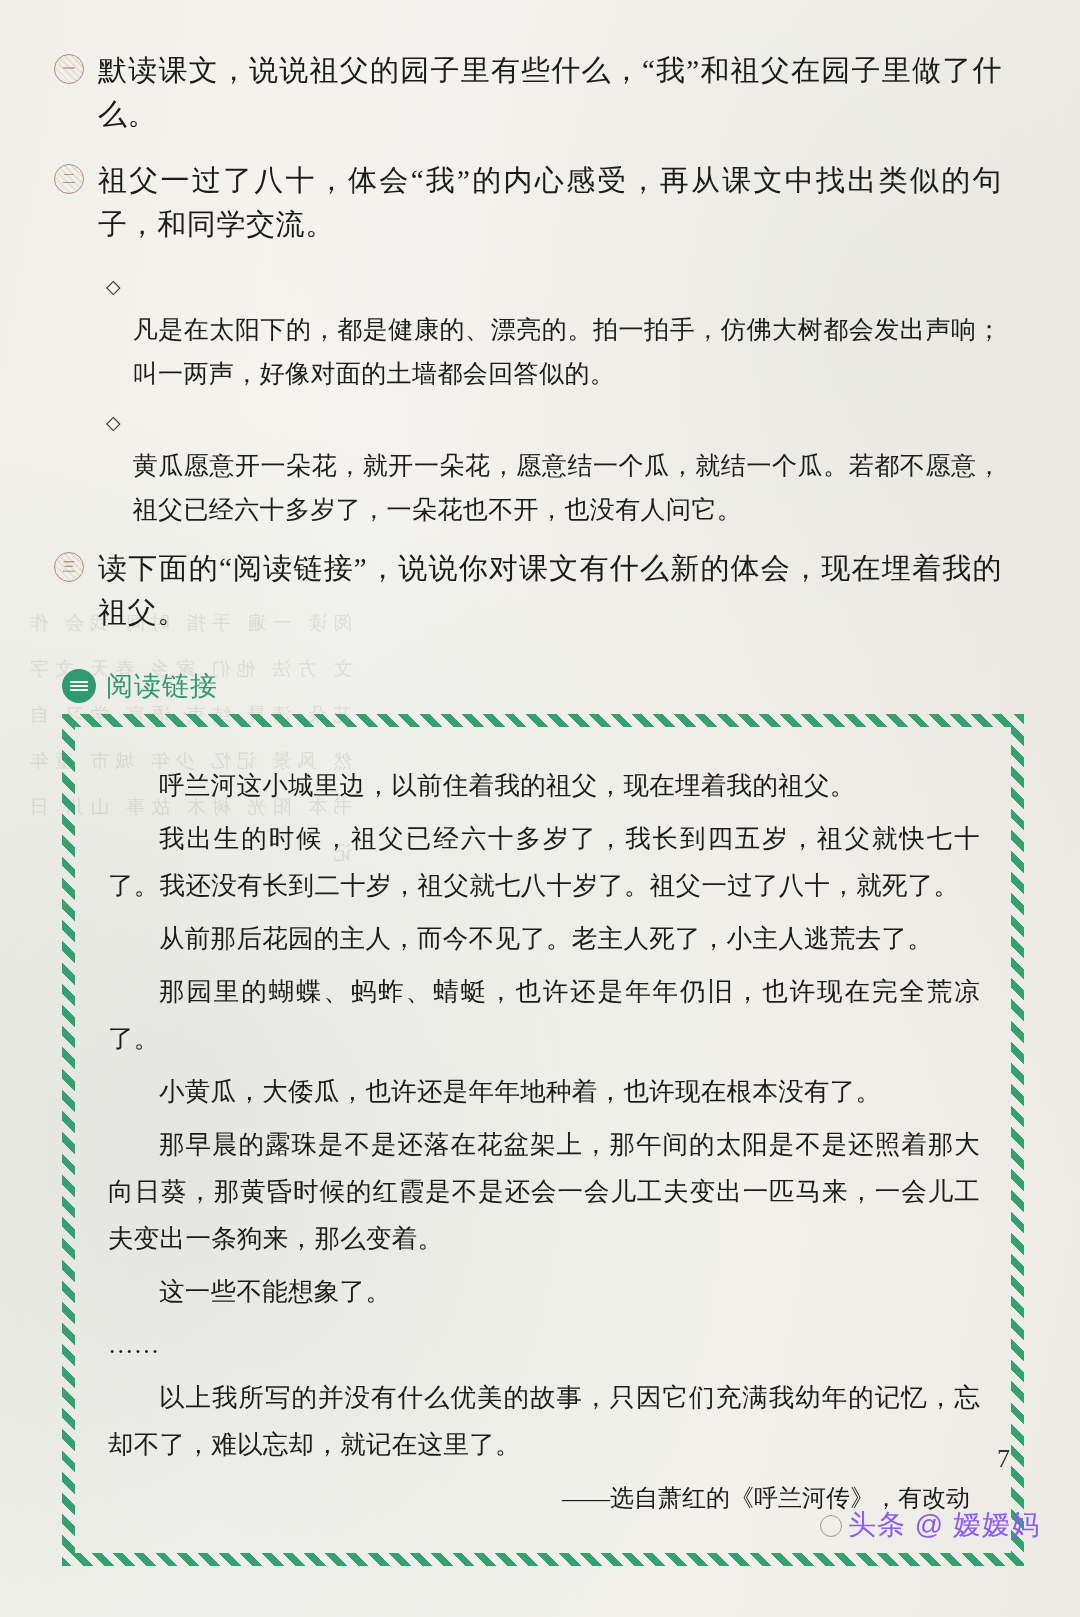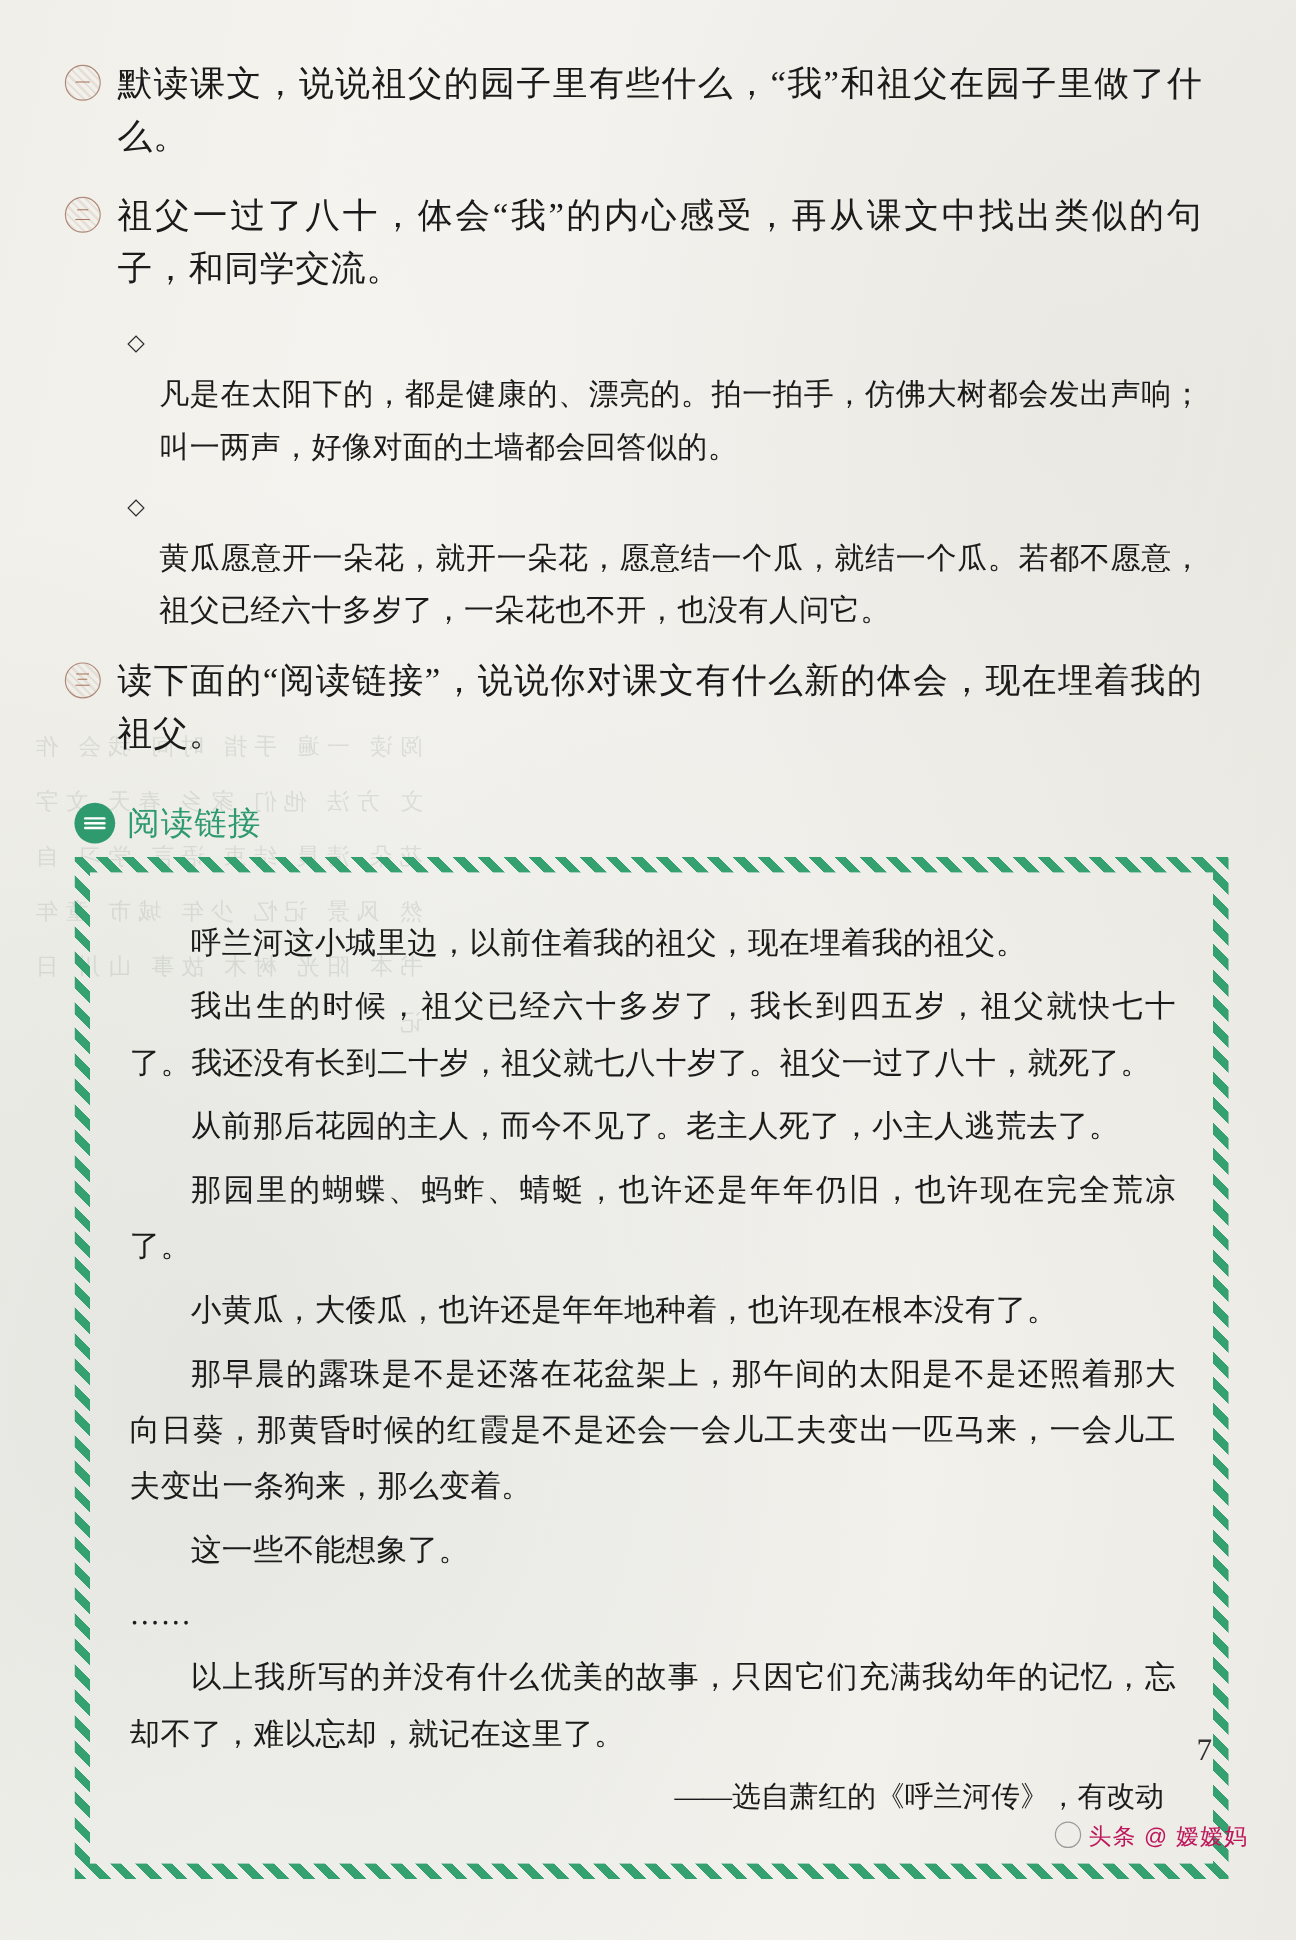--- a/index.html
+++ b/index.html
@@ -185,22 +185,22 @@
     position: absolute;
     right: 70px;
     bottom: 92px;
     font-size: 26px;
     color: #333;
   }
   .watermark {
     position: absolute;
     right: 40px;
     bottom: 22px;
-    font-size: 19px;
-    color: #be185d;
+    font-size: 28px;
+    color: #8b5cf6;
     letter-spacing: 1px;
     font-family: "Liberation Sans", sans-serif;
   }
   .wm-dot {
     display: inline-block;
     width: 20px; height: 20px;
     border-radius: 50%;
     border: 1.5px solid #9a9a9a;
     margin-right: 6px;
     vertical-align: -3px;

